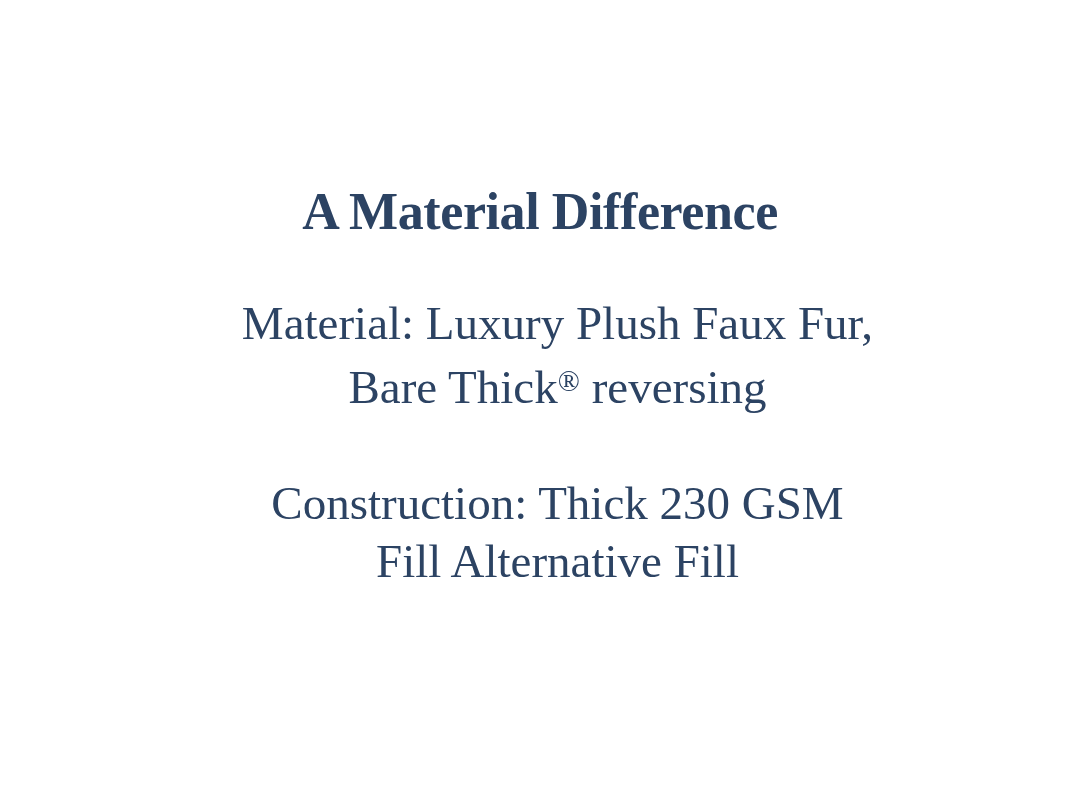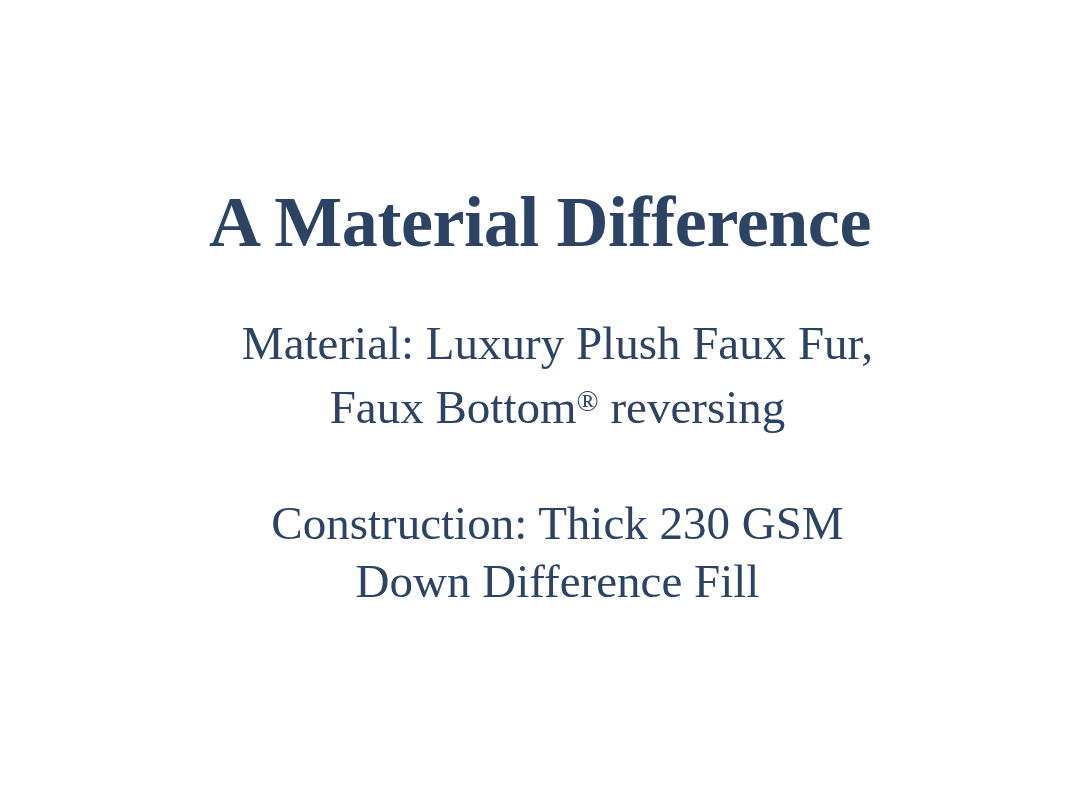--- a/index.html
+++ b/index.html
@@ -24,21 +24,21 @@
     flex-direction: column;
     align-items: center;
     justify-content: flex-start;
     padding-top: 186px;
   }
 
   .headline {
     color: #2c4363;
     font-family: "Liberation Serif", "DejaVu Serif", serif;
     font-weight: 700;
-    font-size: 72px;
+    font-size: 52px;
     line-height: 1.0;
     letter-spacing: -0.4px;
     text-align: center;
     white-space: nowrap;
     margin: 0;
     padding: 0;
   }
 
   .body-block {
     margin-top: 56px;
@@ -81,24 +81,24 @@
 <body>
 
 <div class="slide">
 
   <h1 class="headline">A Material Difference</h1>
 
   <div class="body-block">
 
     <div class="para">
       <span class="para-line">Material: Luxury Plush Faux Fur,</span>
-      <span class="para-line"><span>Faux Bottom</span><span class="reg-mark">®</span><span> reversing</span></span>
+      <span class="para-line"><span>Bare Thick</span><span class="reg-mark">®</span><span> reversing</span></span>
     </div>
 
     <span class="para-gap"></span>
 
     <div class="para">
       <span class="para-line">Construction: Thick 230 GSM</span>
-      <span class="para-line">Down Difference Fill</span>
+      <span class="para-line">Fill Alternative Fill</span>
     </div>
 
   </div>
 </div>
 
 </body></html>

